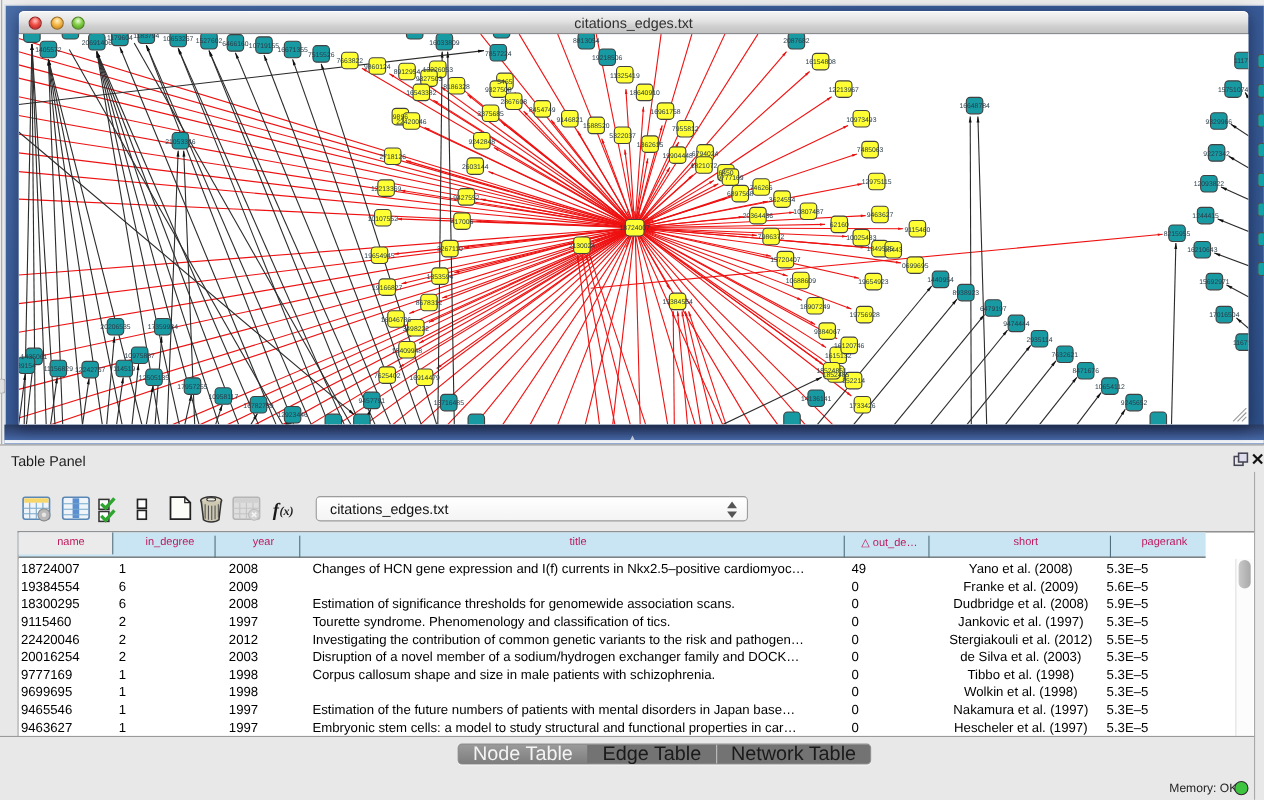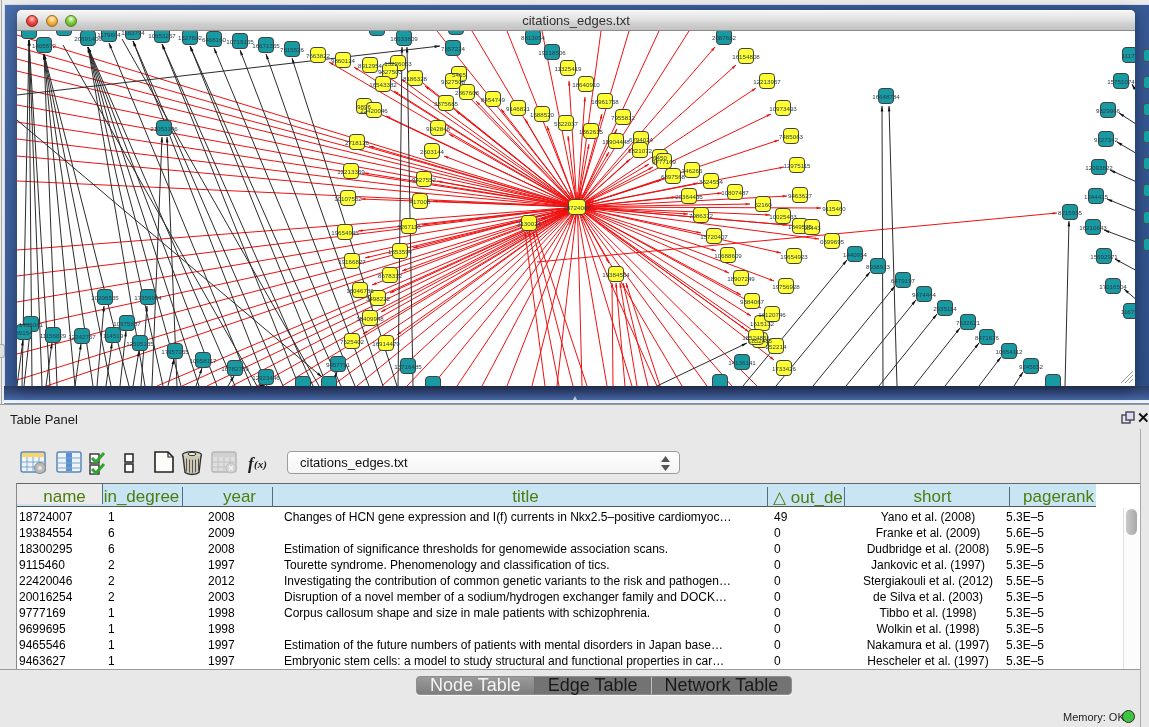--- a/index.html
+++ b/index.html
@@ -21,21 +21,21 @@
 
 #panel{position:absolute;left:0;top:404px;width:1149px;height:407px;background:#e8e8e8;border-top:1px solid #9a9a9a}
 #ptitle{position:absolute;left:10px;top:7px;font-size:13px;color:#1c1c1c}
 #pborder{position:absolute;left:1140px;top:24px;width:1px;height:299px;background:#a8a8a8}
 #picons{position:absolute;left:1121px;top:6px}
 #pclose{position:absolute;left:1137px;top:4px;font-size:15px;font-weight:bold;color:#111}
 #combo{position:absolute;left:287px;top:46px;width:393px;height:23px;background:linear-gradient(#ffffff,#f4f4f4);border:1px solid #9c9c9c;border-radius:4px;font-size:13px;color:#111;line-height:21px;padding-left:12px}
 #combo .arr{position:absolute;right:8px;top:3px}
 
 #tbl{position:absolute;left:16px;top:78px;width:1124px;height:187px;background:#fff;border-top:1px solid #666;border-left:1px solid #888}
-#thead{position:absolute;left:0;top:0;width:1079px;height:23px;background:#c9e4f2;border-bottom:1px solid #555;font-size:17px;color:#4d7c0f}
+#thead{position:absolute;left:0;top:0;width:1079px;height:23px;background:#c9e4f2;border-bottom:1px solid #555;font-size:10px;color:#be185d}
 #thead span{position:absolute;top:3px;height:20px;text-align:center;text-indent:10px;border-right:1px solid #50707f;white-space:nowrap;overflow:hidden}
 .tr{position:absolute;left:0;width:1079px;height:16px;line-height:16px;font-size:12px;color:#000;white-space:nowrap}
 .tr span{position:absolute;overflow:hidden}
 .c0{left:2px;width:84px} .c1{left:91px;width:88px} .c2{left:191px;width:65px}
 .c3{left:267px;width:484px} .c4{left:757px;width:71px} .c5{left:829px;width:164px;text-align:center}
 .c6{left:989px;width:88px}
 #vsb{position:absolute;left:1106px;top:24px;width:16px;height:161px;background:#fcfcfc;border-left:1px solid #e0e0e0}
 #vsb .th{position:absolute;left:2px;top:1px;width:11px;height:26px;background:linear-gradient(90deg,#c9c9c9,#a8a8a8);border-radius:6px}
 #tblline{position:absolute;left:0px;top:264px;width:1141px;height:1px;background:#9a9a9a}
 
@@ -629,21 +629,21 @@
  </svg>
  <div id="combo">citations_edges.txt
    <svg class="arr" width="11" height="17">
           <path d="M5.5 1 L10 7 L1 7 z" fill="#555"></path>
           <path d="M5.5 16 L10 10 L1 10 z" fill="#555"></path>
         </svg>
  </div>
  <div id="tbl">
   <div id="thead">
     <span style="left:0;width:86px;background:#ebebeb;margin-top:-3px;padding-top:3px">name</span>
-          <span style="left:74px;width:92px">in_degree</span>
+          <span style="left:87px;width:92px">in_degree</span>
           <span style="left:180px;width:76px">year</span>
           <span style="left:257px;width:494px">title</span>
           <span style="left:752px;width:76px;text-indent:4px">△ out_de…</span>
           <span style="left:829px;width:164px">short</span>
           <span style="left:994px;width:85px;border-right:none">pagerank</span>
   </div>
   <div style="position:absolute;left:0;top:24px;width:1079px;height:162px;background:#fff"></div>
   <div class="tr" style="top:25px">
 <span class="c0">18724007</span>
           <span class="c1">1</span>

